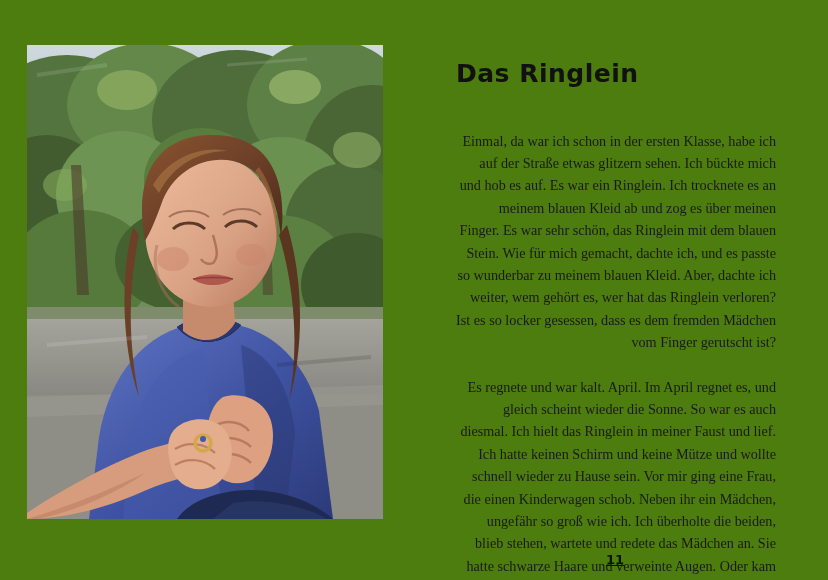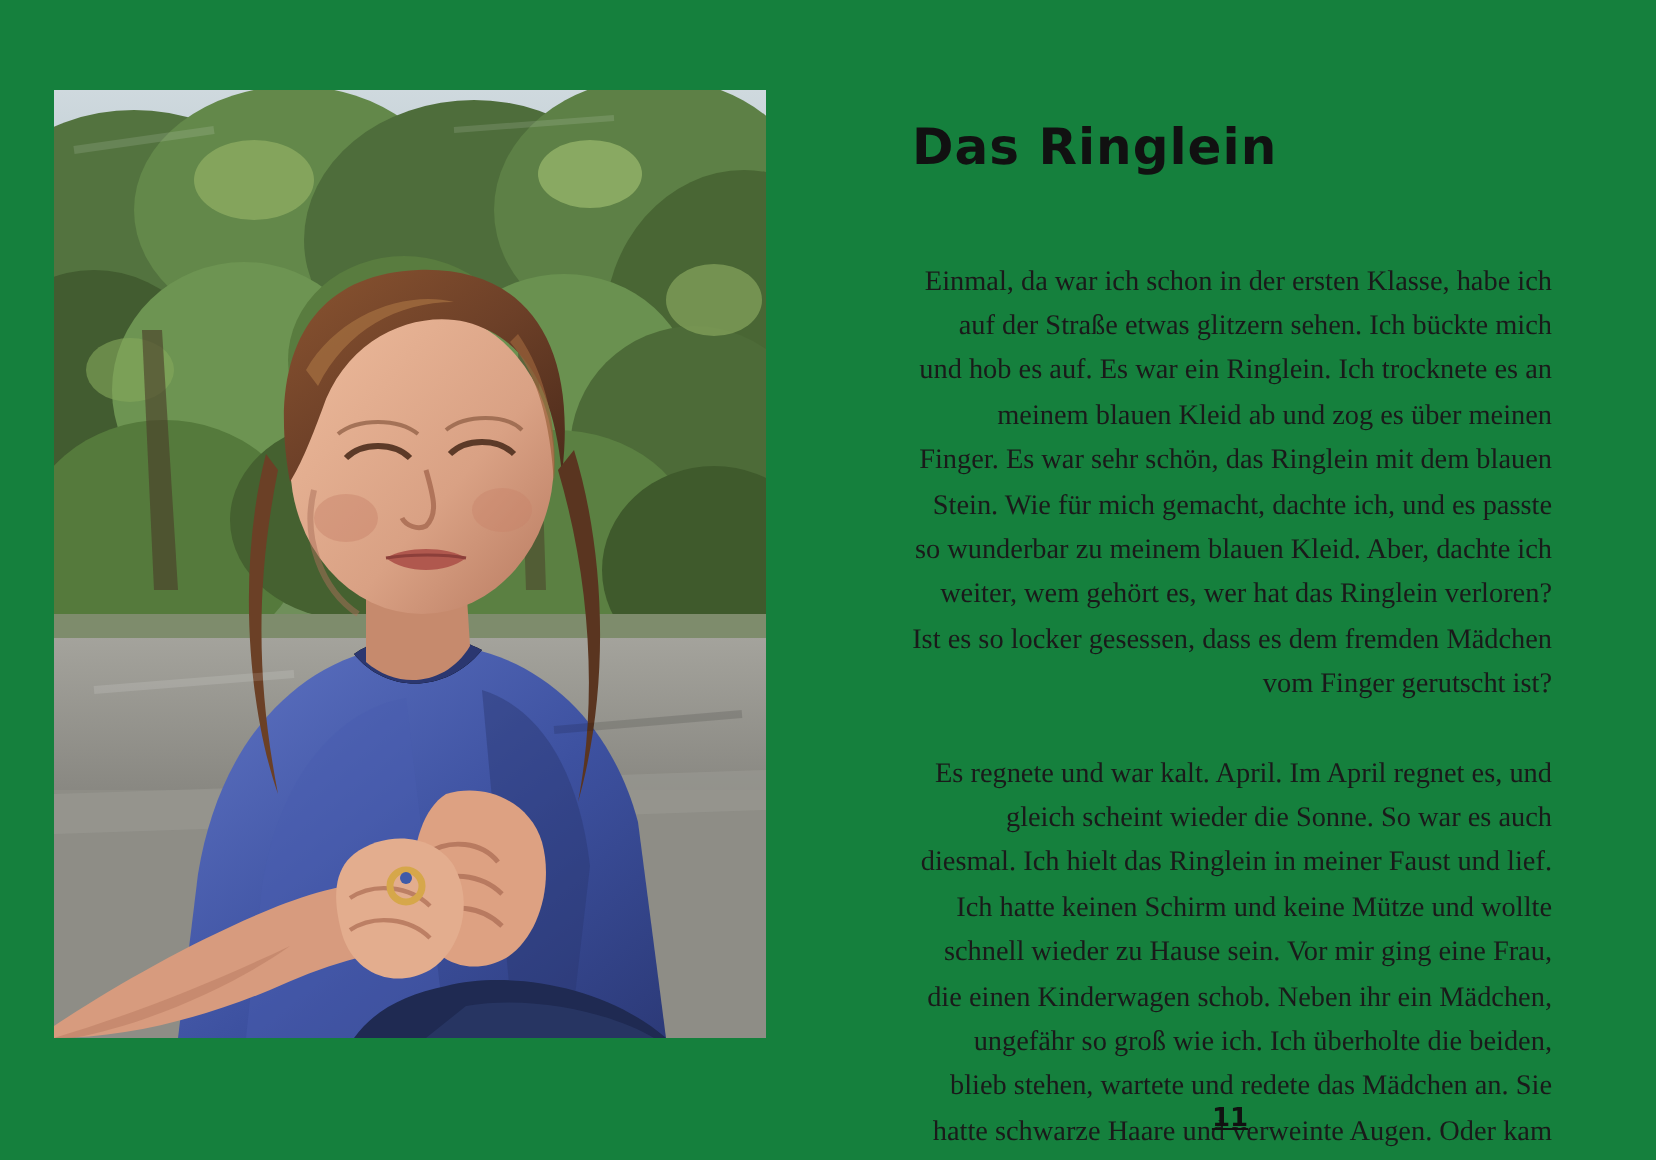--- a/index.html
+++ b/index.html
@@ -10,21 +10,21 @@
   body {
     width: 828px;
     height: 580px;
     font-family: "Liberation Serif", serif;
     overflow: hidden;
   }
   .page {
     position: relative;
     width: 828px;
     height: 580px;
-    background: #15803d;
+    background: #4d7c0f;
   }
 
   
   .illustration {
     position: absolute;
     left: 27px;
     top: 45px;
     width: 356px;
     height: 474px;
     overflow: hidden;

